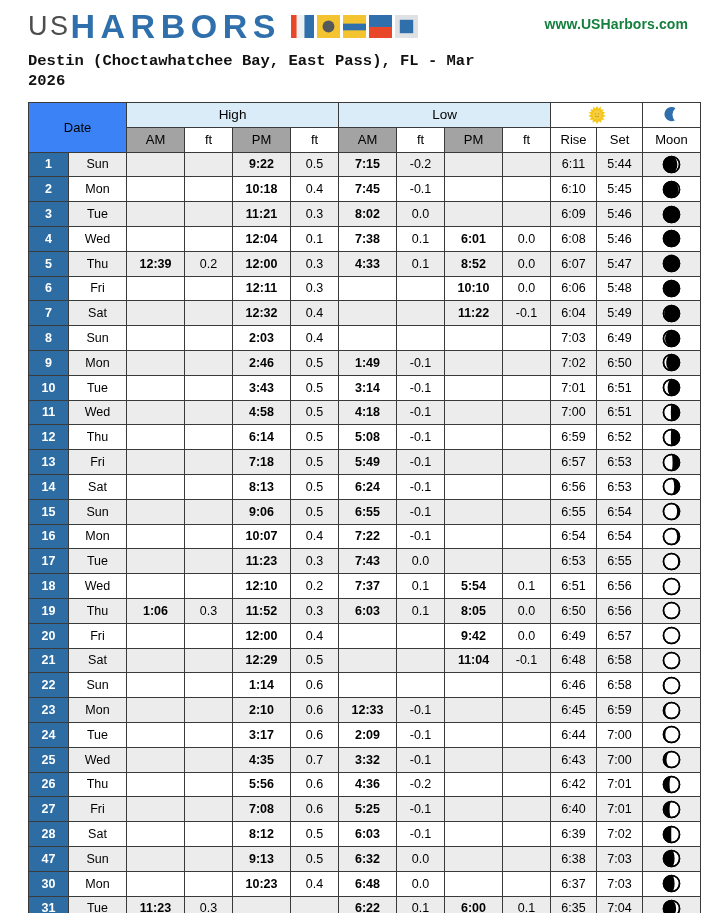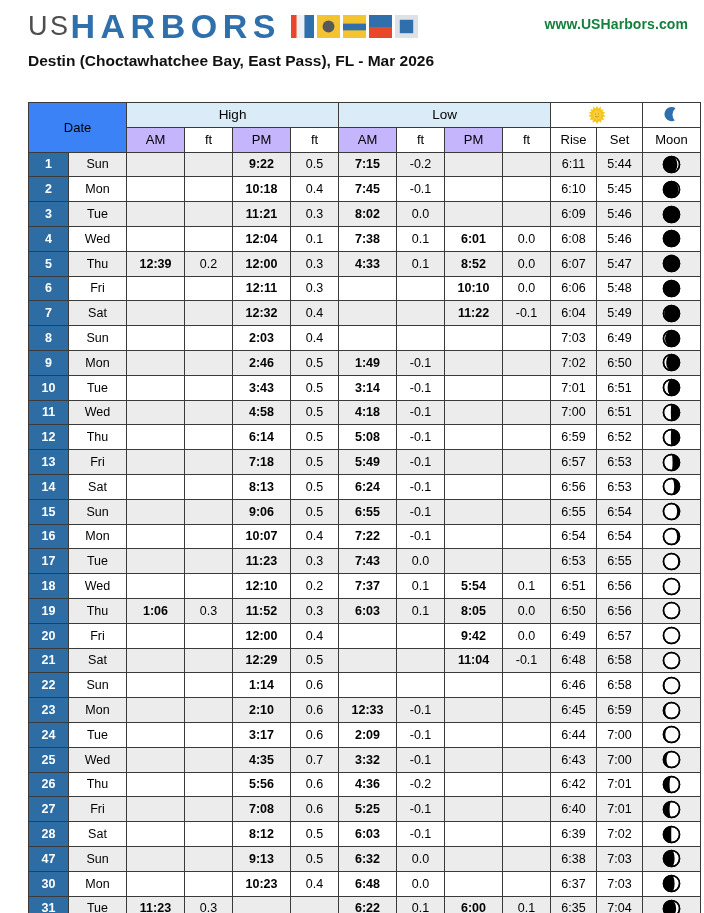--- a/index.html
+++ b/index.html
@@ -68,20 +68,21 @@
     color: #15803d;
     letter-spacing: 0.1px;
   }
   .loc-title {
     margin-top: 9px;
     font-size: 15.5px;
     font-weight: bold;
     line-height: 1.32;
     color: #111111;
     max-width: 470px;
+    font-family: Liberation Mono, monospace;
   }
 
   
   .tide-table {
     position: absolute;
     left: 28px;
     top: 102px;
     border-collapse: collapse;
     table-layout: fixed;
     width: 654px;
@@ -103,21 +104,21 @@
   }
   .th-band {
     background: #d9ecf7;
     font-weight: bold;
     font-size: 13.5px;
   }
   .th-icon {
     background: #ffffff;
   }
   .th-ampm {
-    background: #c4b5fd;
+    background: #a3a3a3;
     font-weight: bold;
     font-size: 13px;
   }
   .th-ft, .th-sun, .th-moon {
     background: #ffffff;
     font-weight: bold;
     font-size: 13px;
   }
 
   

